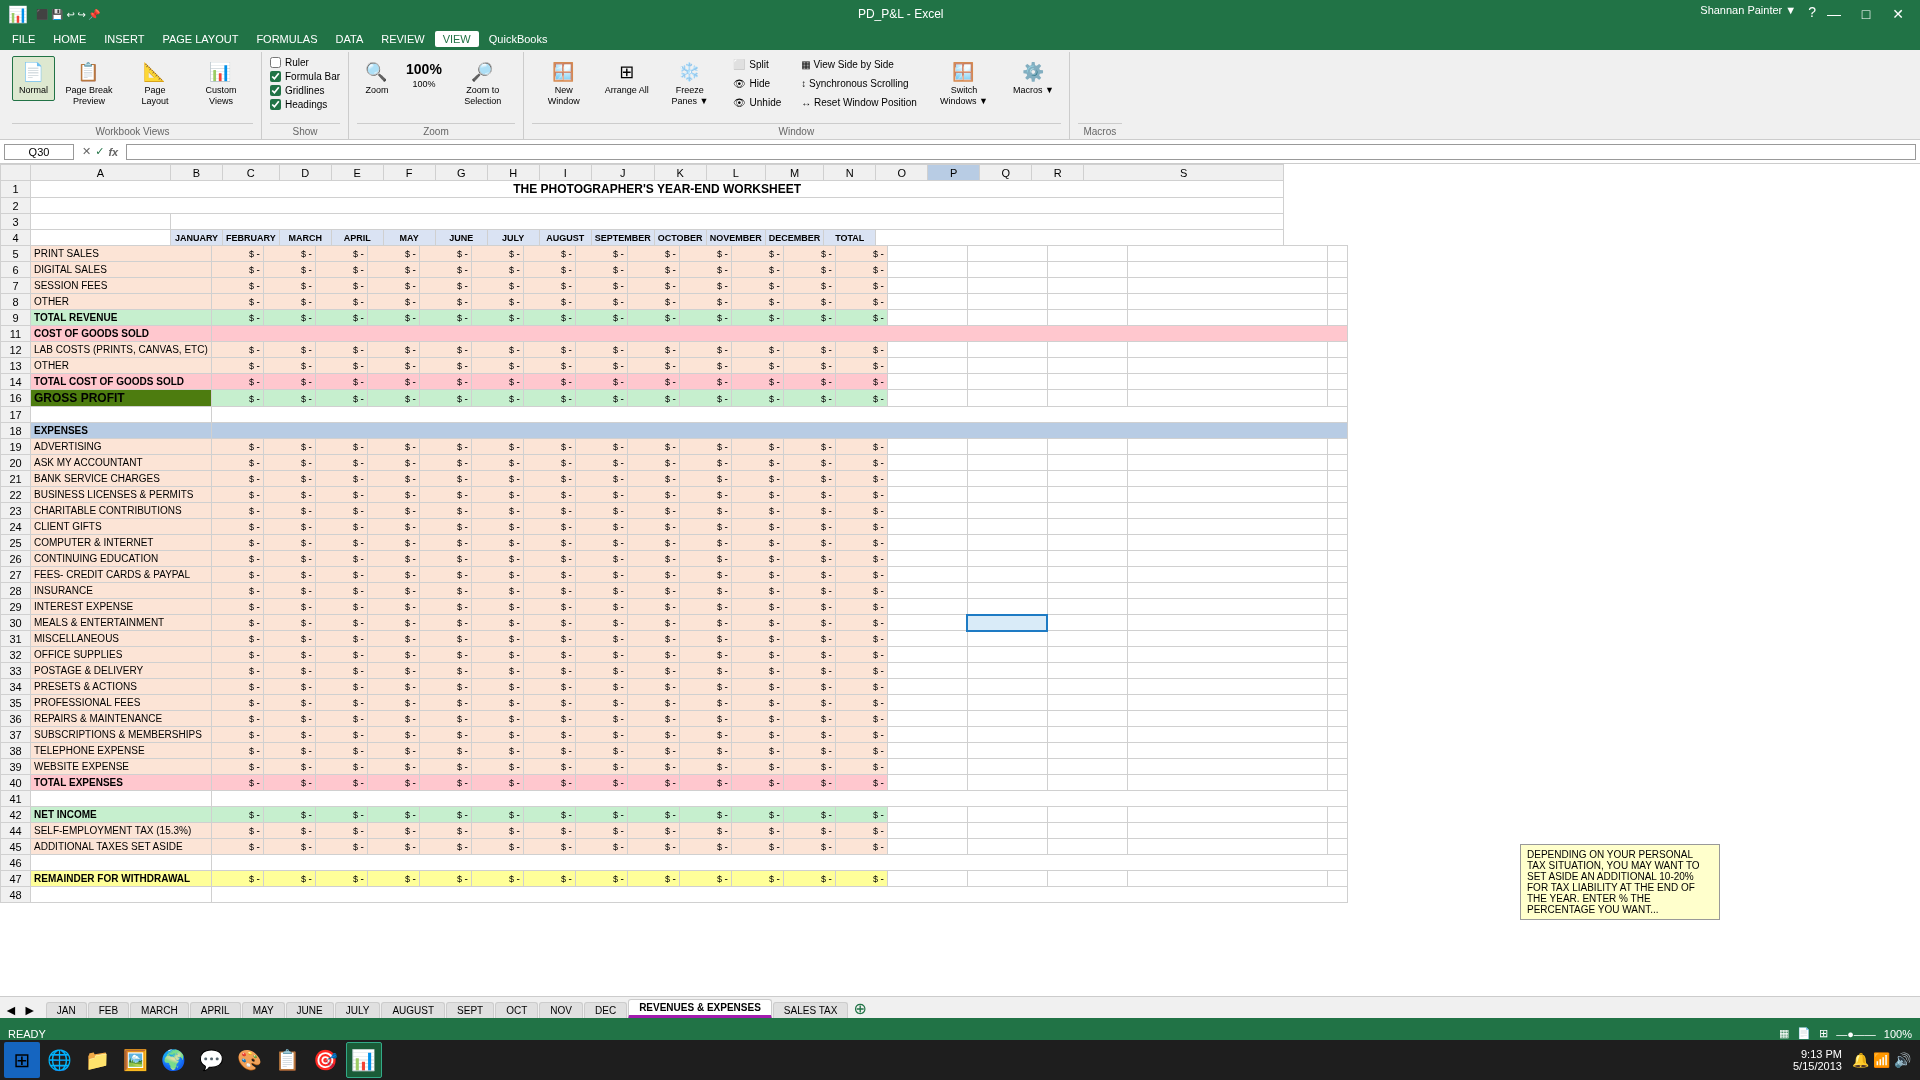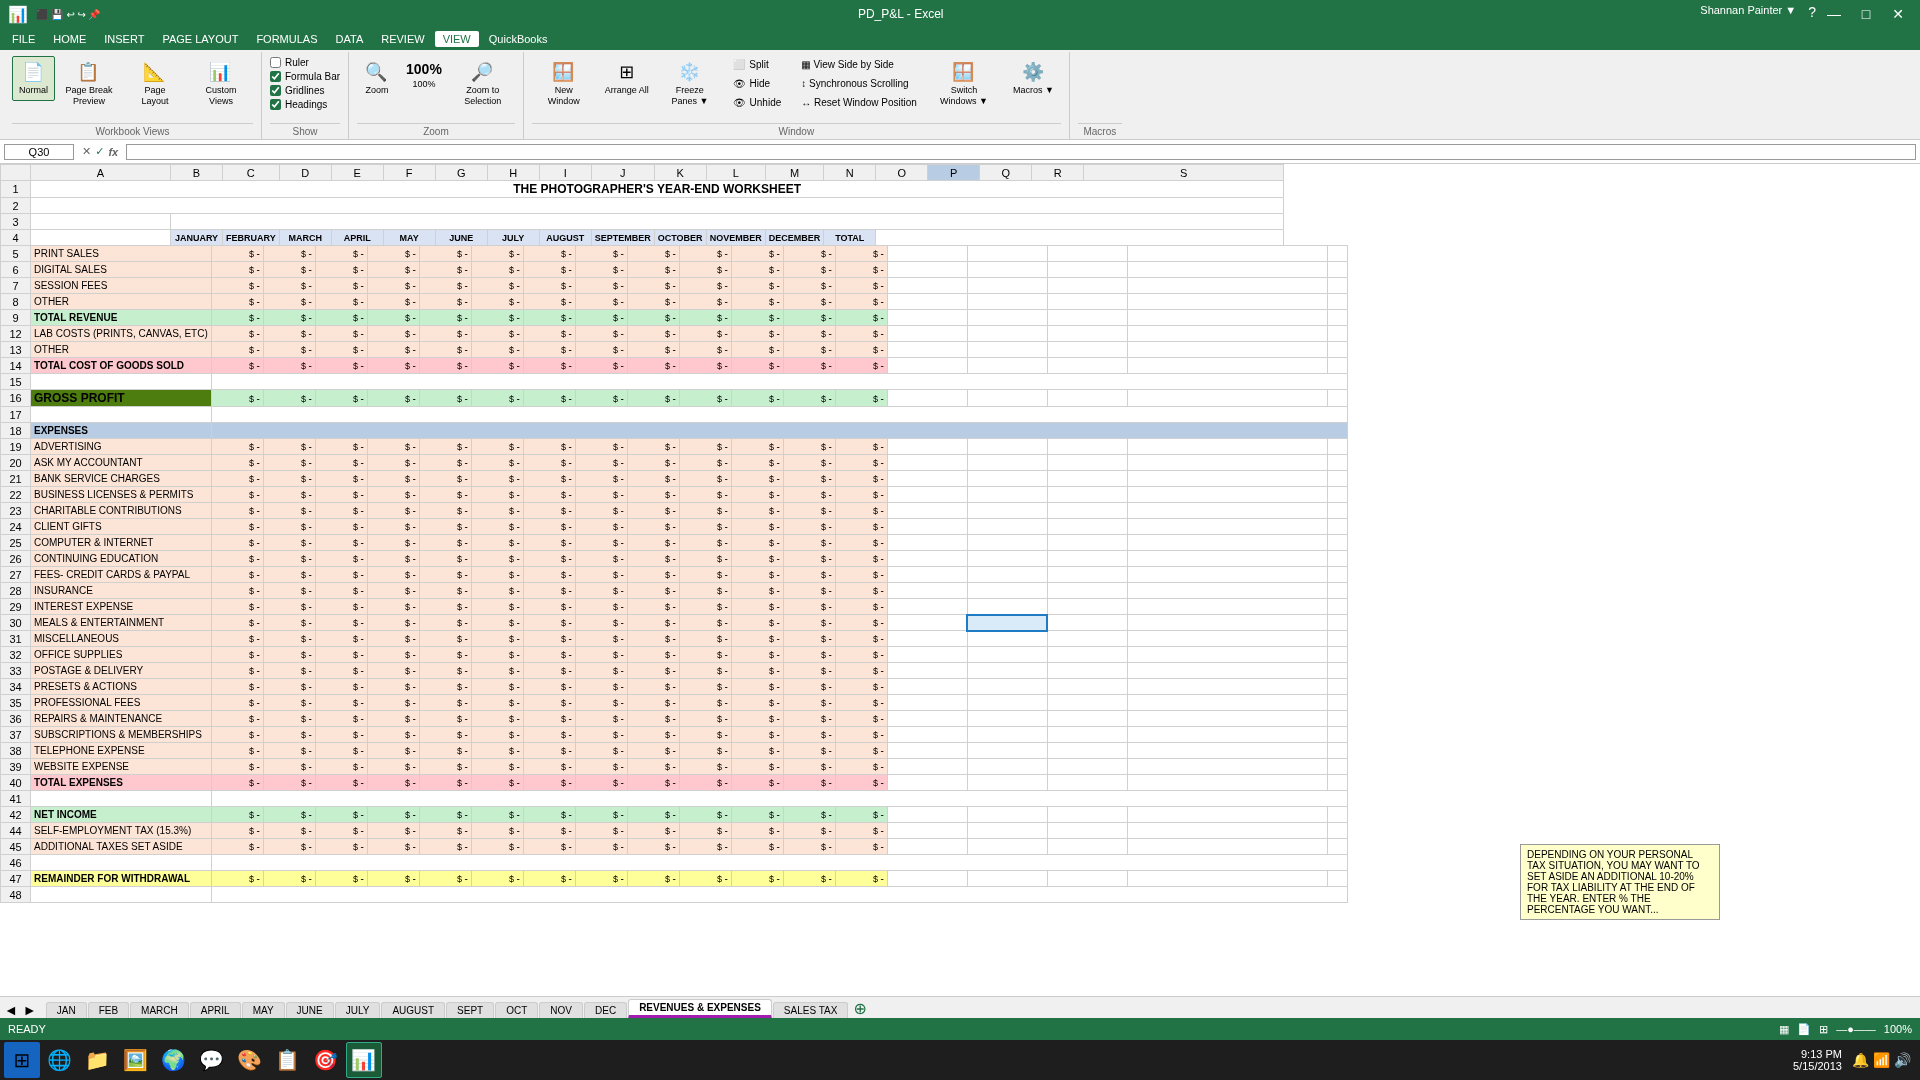--- a/index.html
+++ b/index.html
@@ -194,21 +194,21 @@
     .sheet-tab.active {
       background: #fff;
       border-bottom: 4px solid #a21caf;
       margin-bottom: -1px;
       font-weight: bold;
     }
 
     
     #status-bar {
       display: flex;
-      align-items: center;
+      align-items: flex-end;
       justify-content: space-between;
       background: #217346;
       color: #fff;
       height: 22px;
       padding: 0 8px;
       font-size: 11px;
     }
     #status-bar .status-left { display: flex; gap: 16px; }
     #status-bar .status-right { display: flex; gap: 8px; align-items: center; }
 
@@ -602,20 +602,25 @@
             <td style="background: rgb(198, 239, 206); font-size: 10px; text-align: right;"><span style="font-size: 9px;">$ </span><span>-</span></td>
             <td style="background: rgb(198, 239, 206); font-size: 10px; text-align: right;"><span style="font-size: 9px;">$ </span><span>-</span></td>
             <td style="background: rgb(198, 239, 206); font-size: 10px; text-align: right;"><span style="font-size: 9px;">$ </span><span>-</span></td>
             <td style="background: rgb(255, 255, 255);"></td>
             <td style="background: rgb(255, 255, 255);"></td>
             <td style="background: rgb(255, 255, 255);"></td>
             <td style="background: rgb(255, 255, 255);"></td>
             <td style="background: rgb(255, 255, 255);"></td>
           </tr>
           <tr>
+            <td class="row-num">11</td>
+            <td style="background: rgb(255, 199, 206); font-size: 10px; font-weight: bold; min-width: 140px; width: 140px;">COST OF GOODS SOLD</td>
+            <td colspan="18" style="background: rgb(255, 199, 206);"></td>
+          </tr>
+          <tr>
             <td class="row-num">12</td>
             <td style="background: rgb(252, 228, 214); font-size: 10px; font-weight: normal; min-width: 140px; width: 140px;">LAB COSTS (PRINTS, CANVAS, ETC)</td>
             <td style="background: rgb(252, 228, 214); font-size: 10px; text-align: right;"><span style="font-size: 9px;">$ </span><span>-</span></td>
             <td style="background: rgb(252, 228, 214); font-size: 10px; text-align: right;"><span style="font-size: 9px;">$ </span><span>-</span></td>
             <td style="background: rgb(252, 228, 214); font-size: 10px; text-align: right;"><span style="font-size: 9px;">$ </span><span>-</span></td>
             <td style="background: rgb(252, 228, 214); font-size: 10px; text-align: right;"><span style="font-size: 9px;">$ </span><span>-</span></td>
             <td style="background: rgb(252, 228, 214); font-size: 10px; text-align: right;"><span style="font-size: 9px;">$ </span><span>-</span></td>
             <td style="background: rgb(252, 228, 214); font-size: 10px; text-align: right;"><span style="font-size: 9px;">$ </span><span>-</span></td>
             <td style="background: rgb(252, 228, 214); font-size: 10px; text-align: right;"><span style="font-size: 9px;">$ </span><span>-</span></td>
             <td style="background: rgb(252, 228, 214); font-size: 10px; text-align: right;"><span style="font-size: 9px;">$ </span><span>-</span></td>
@@ -666,25 +671,20 @@
             <td style="background: rgb(255, 199, 206); font-size: 10px; text-align: right;"><span style="font-size: 9px;">$ </span><span>-</span></td>
             <td style="background: rgb(255, 199, 206); font-size: 10px; text-align: right;"><span style="font-size: 9px;">$ </span><span>-</span></td>
             <td style="background: rgb(255, 199, 206); font-size: 10px; text-align: right;"><span style="font-size: 9px;">$ </span><span>-</span></td>
             <td style="background: rgb(255, 199, 206); font-size: 10px; text-align: right;"><span style="font-size: 9px;">$ </span><span>-</span></td>
             <td style="background: rgb(255, 199, 206); font-size: 10px; text-align: right;"><span style="font-size: 9px;">$ </span><span>-</span></td>
             <td style="background: rgb(255, 255, 255);"></td>
             <td style="background: rgb(255, 255, 255);"></td>
             <td style="background: rgb(255, 255, 255);"></td>
             <td style="background: rgb(255, 255, 255);"></td>
             <td style="background: rgb(255, 255, 255);"></td>
-          </tr>
-          <tr>
-            <td class="row-num">15</td>
-            <td style="background: rgb(255, 255, 255); font-size: 10px; font-weight: normal; min-width: 140px; width: 140px;"></td>
-            <td colspan="18" style="background: rgb(255, 255, 255);"></td>
           </tr>
           <tr>
             <td class="row-num">16</td>
             <td style="background: #4d7c0f; font-size: 12px; font-weight: bold; min-width: 140px; width: 140px;">GROSS PROFIT</td>
             <td style="background: rgb(198, 239, 206); font-size: 10px; text-align: right;"><span style="font-size: 9px;">$ </span><span>-</span></td>
             <td style="background: rgb(198, 239, 206); font-size: 10px; text-align: right;"><span style="font-size: 9px;">$ </span><span>-</span></td>
             <td style="background: rgb(198, 239, 206); font-size: 10px; text-align: right;"><span style="font-size: 9px;">$ </span><span>-</span></td>
             <td style="background: rgb(198, 239, 206); font-size: 10px; text-align: right;"><span style="font-size: 9px;">$ </span><span>-</span></td>
             <td style="background: rgb(198, 239, 206); font-size: 10px; text-align: right;"><span style="font-size: 9px;">$ </span><span>-</span></td>
             <td style="background: rgb(198, 239, 206); font-size: 10px; text-align: right;"><span style="font-size: 9px;">$ </span><span>-</span></td>

